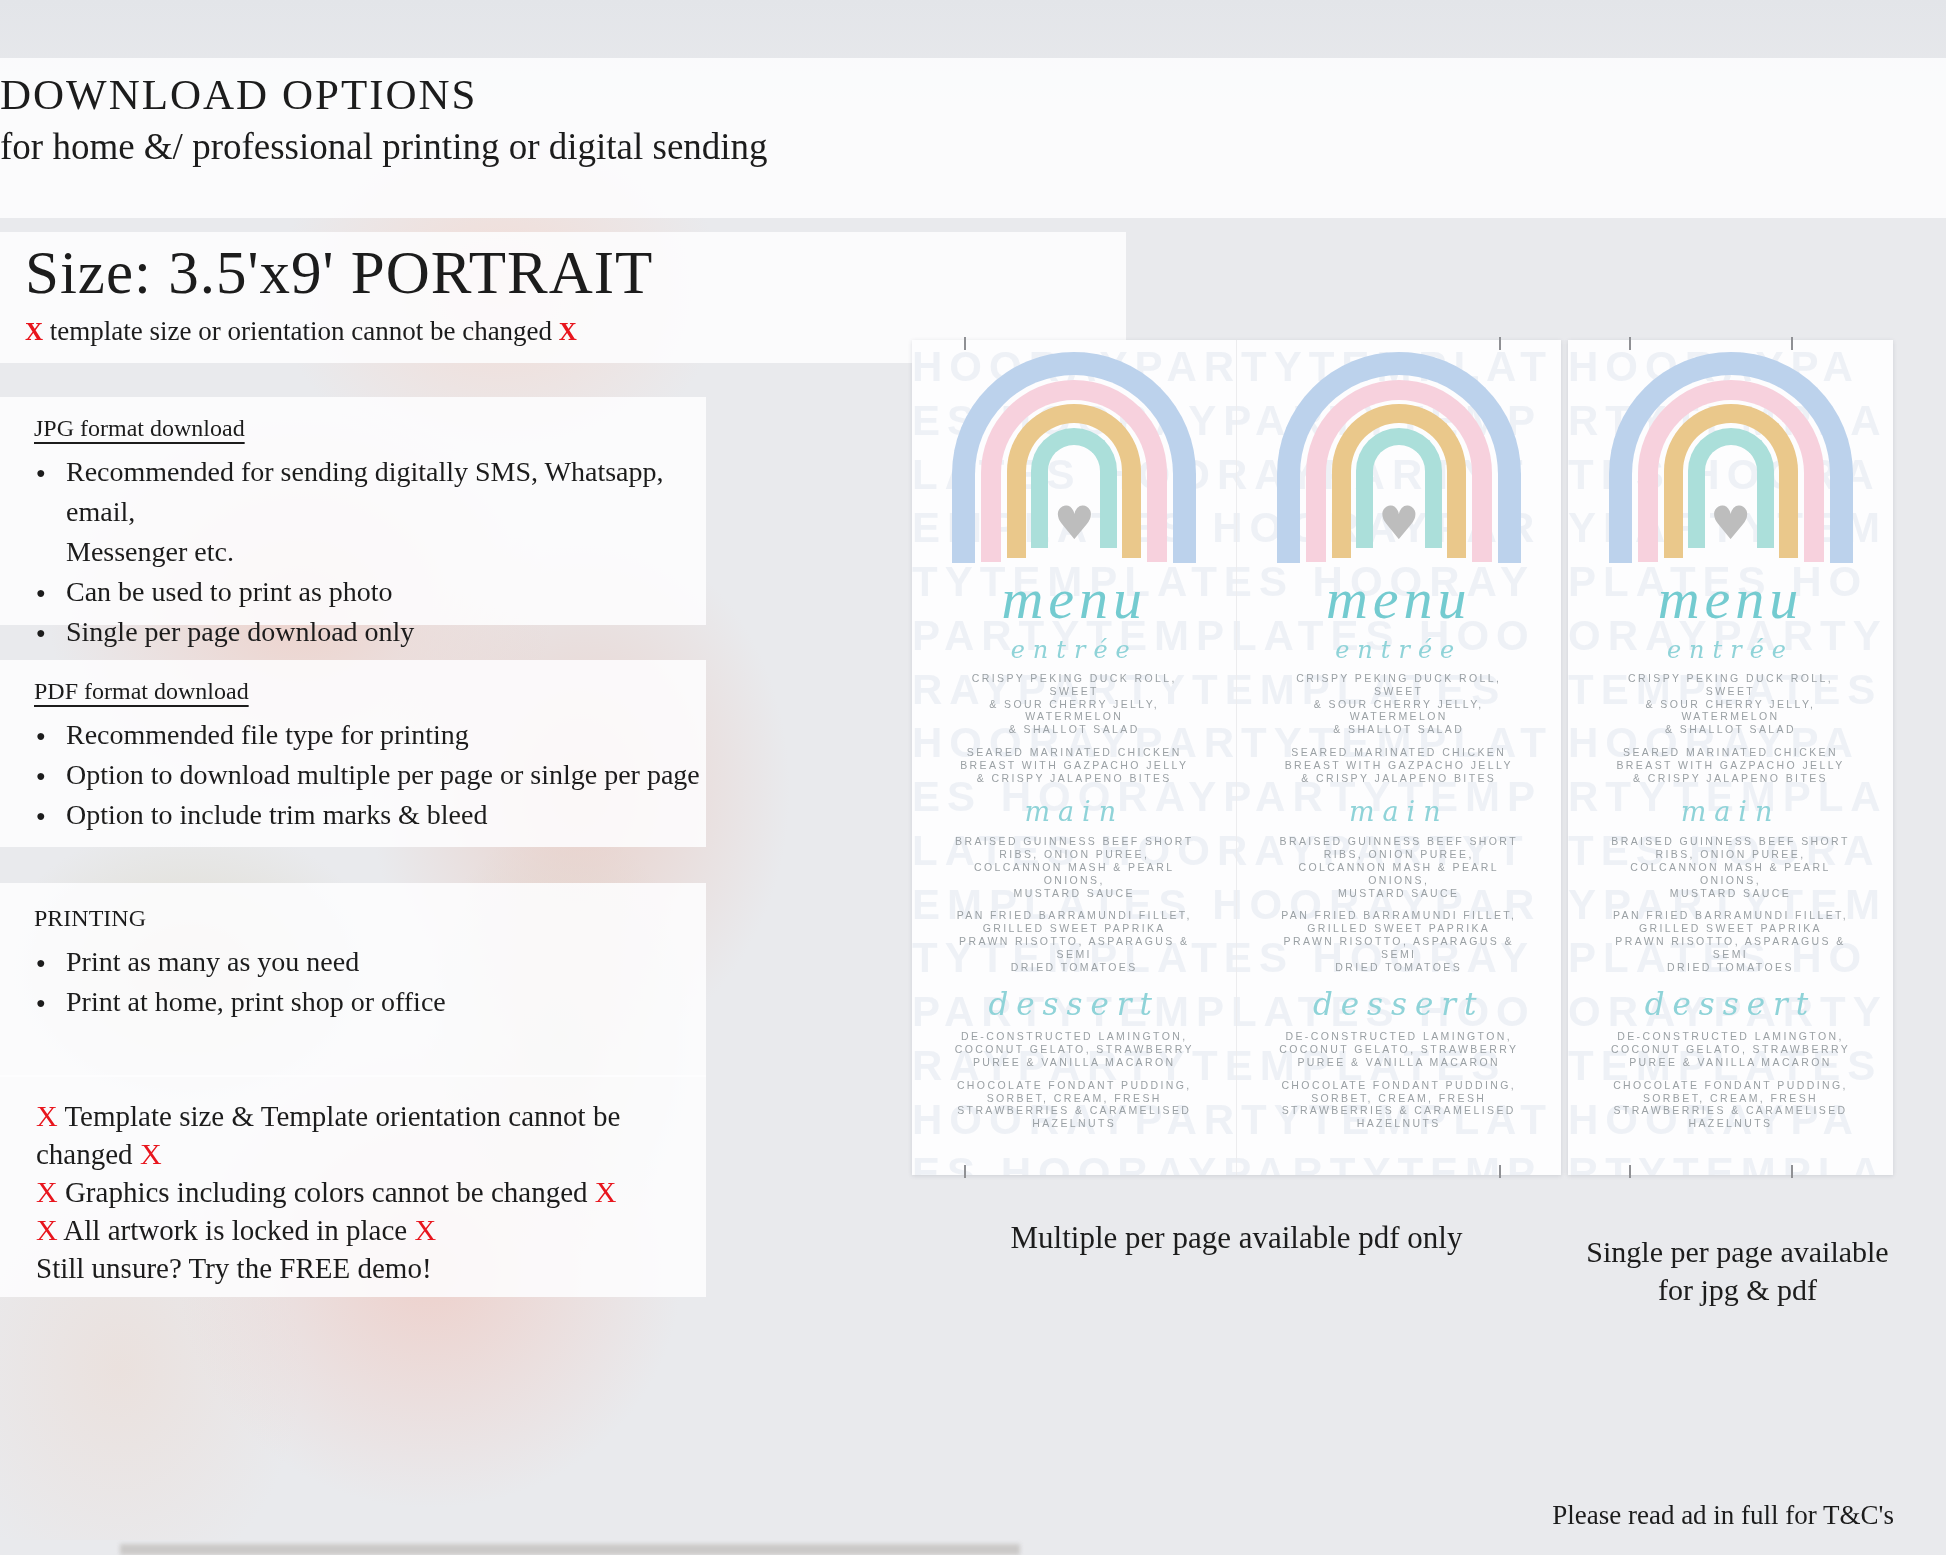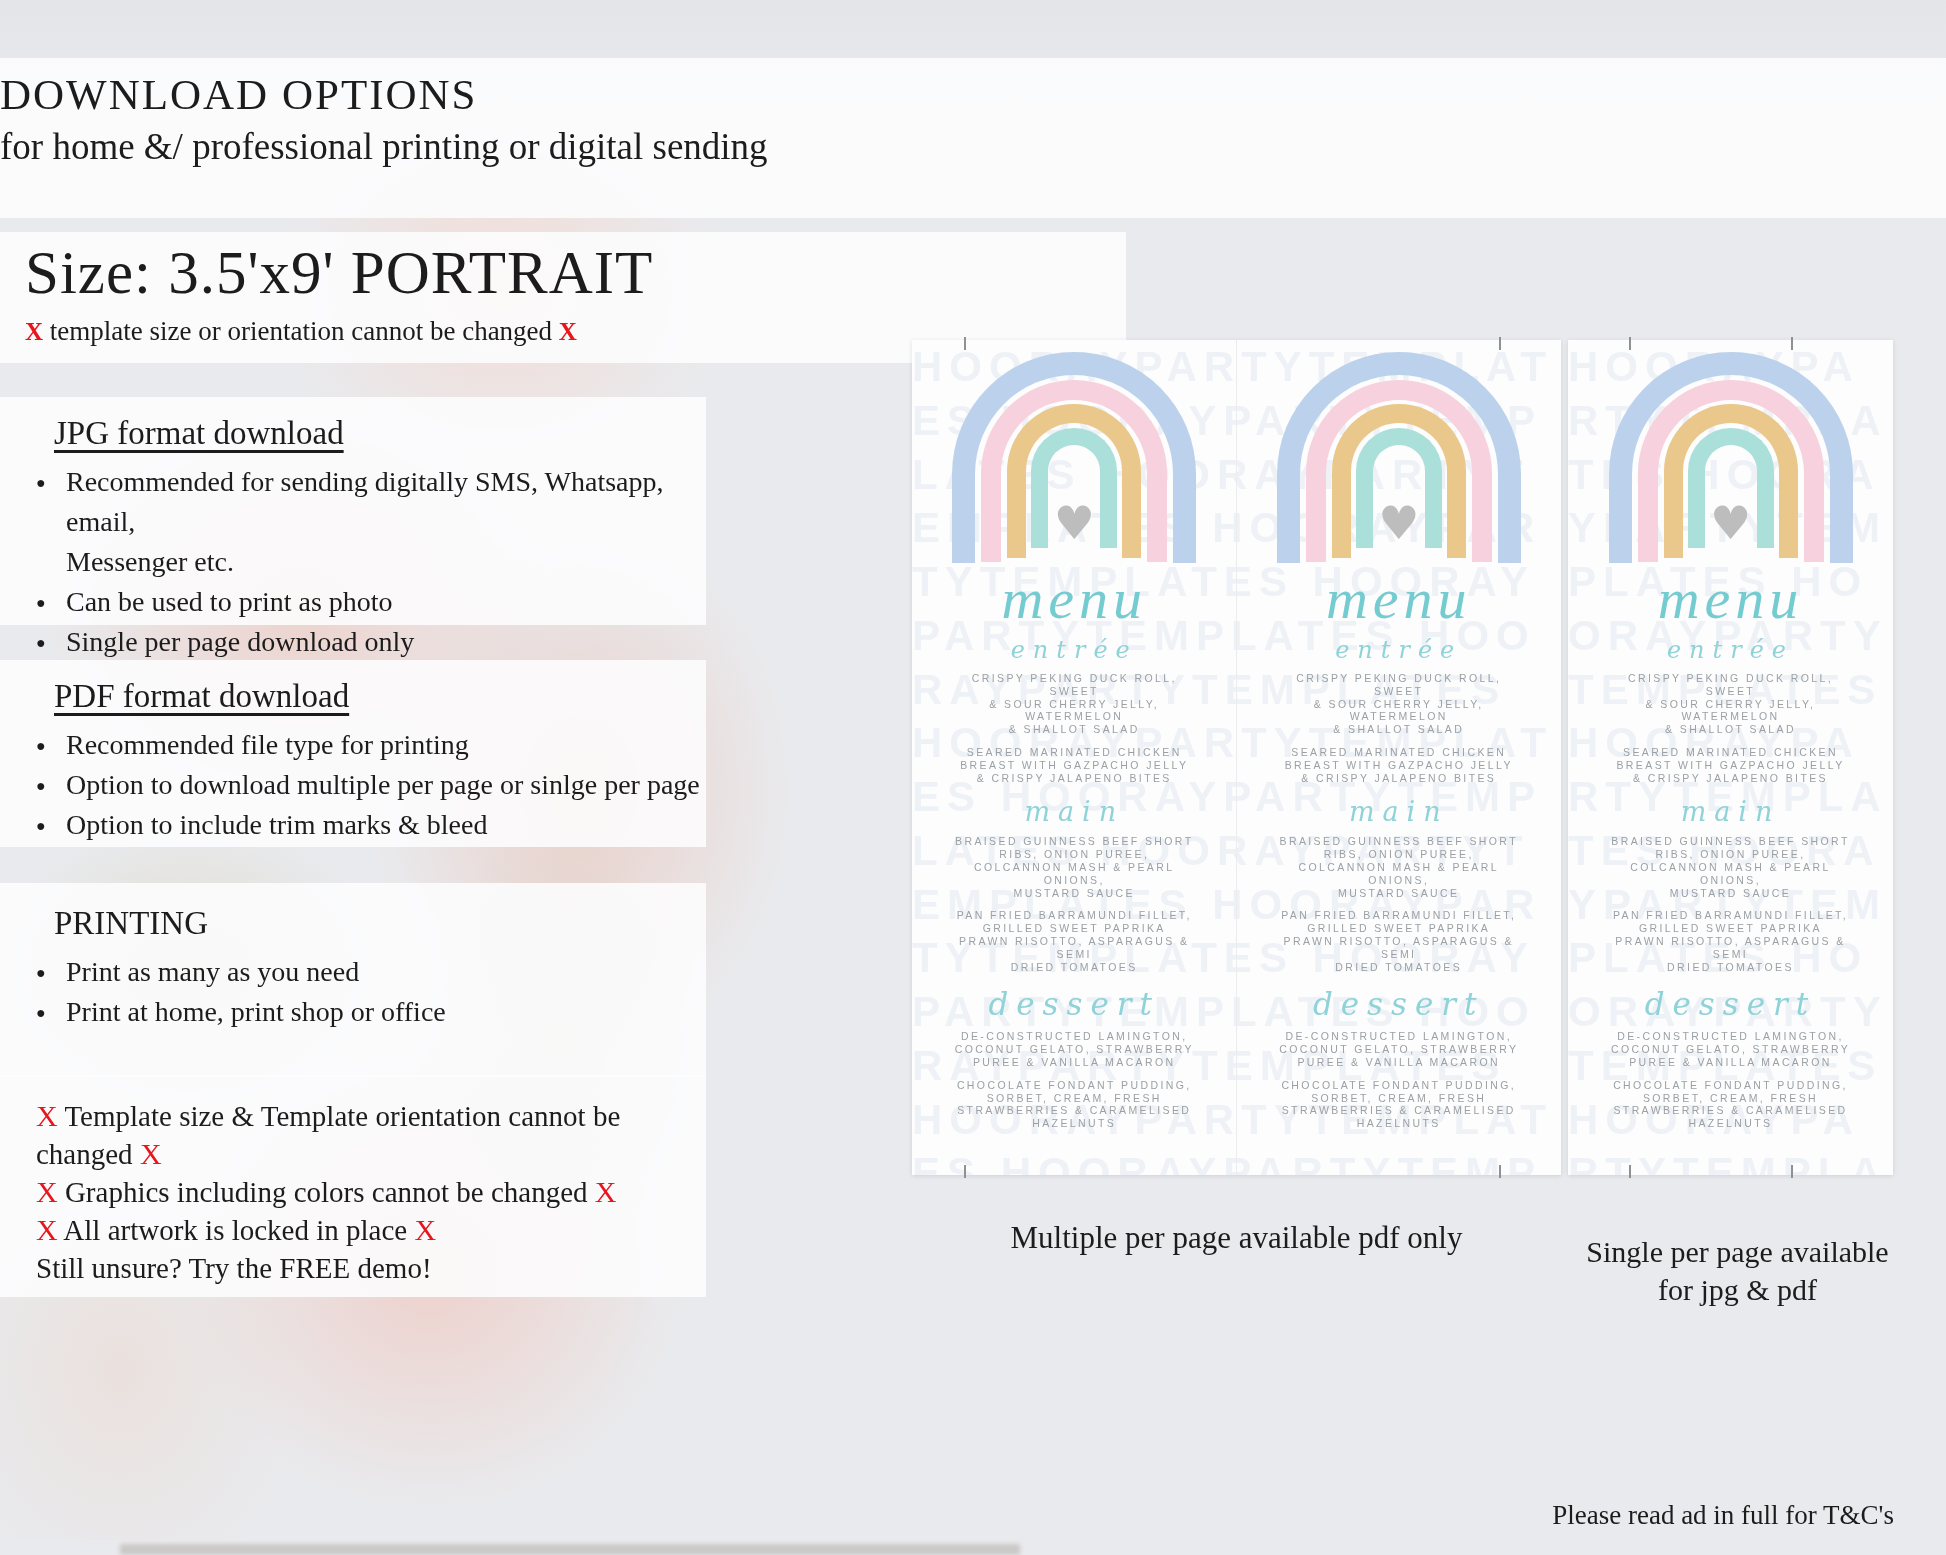--- a/index.html
+++ b/index.html
@@ -28,21 +28,21 @@
   .band-size{top:232px;height:131px;width:1126px;padding:6px 0 0 25px;}
   .band-jpg{top:397px;height:228px;width:706px;padding:18px 0 0 34px;}
   .band-pdf{top:660px;height:187px;width:706px;padding:18px 0 0 34px;}
   .band-printing{top:883px;height:194px;width:706px;padding:22px 0 0 34px;}
   .band-cannot{top:1075px;height:222px;width:706px;padding:14px 0 0 36px;}
   
   .hdr-title{font-size:43px;letter-spacing:2px;}
   .hdr-sub{font-size:37px;margin-top:6px;}
   .size-title{font-size:61px;letter-spacing:1px;}
   .size-note{font-size:27px;margin-top:8px;}
-  .sec-heading{font-size:33px;margin-left:20px;}
+  .sec-heading{font-size:24px;}
   .sec-heading.u{text-decoration:underline;text-underline-offset:6px;}
   ul.bullets{list-style:none;margin:10px 0 0 0;padding:0;}
   ul.bullets li{
     position:relative;font-size:28px;line-height:40px;padding-left:32px;
     white-space:pre-line;
   }
   ul.bullets li::before{content:"\25CF";position:absolute;left:2px;top:1px;font-size:16px;}
   .xmark{color:#e8151d;}
   .size-note .xmark{font-weight:bold;font-size:25px;}
   .cannot-heading{font-size:31px;padding-left:14px;}

